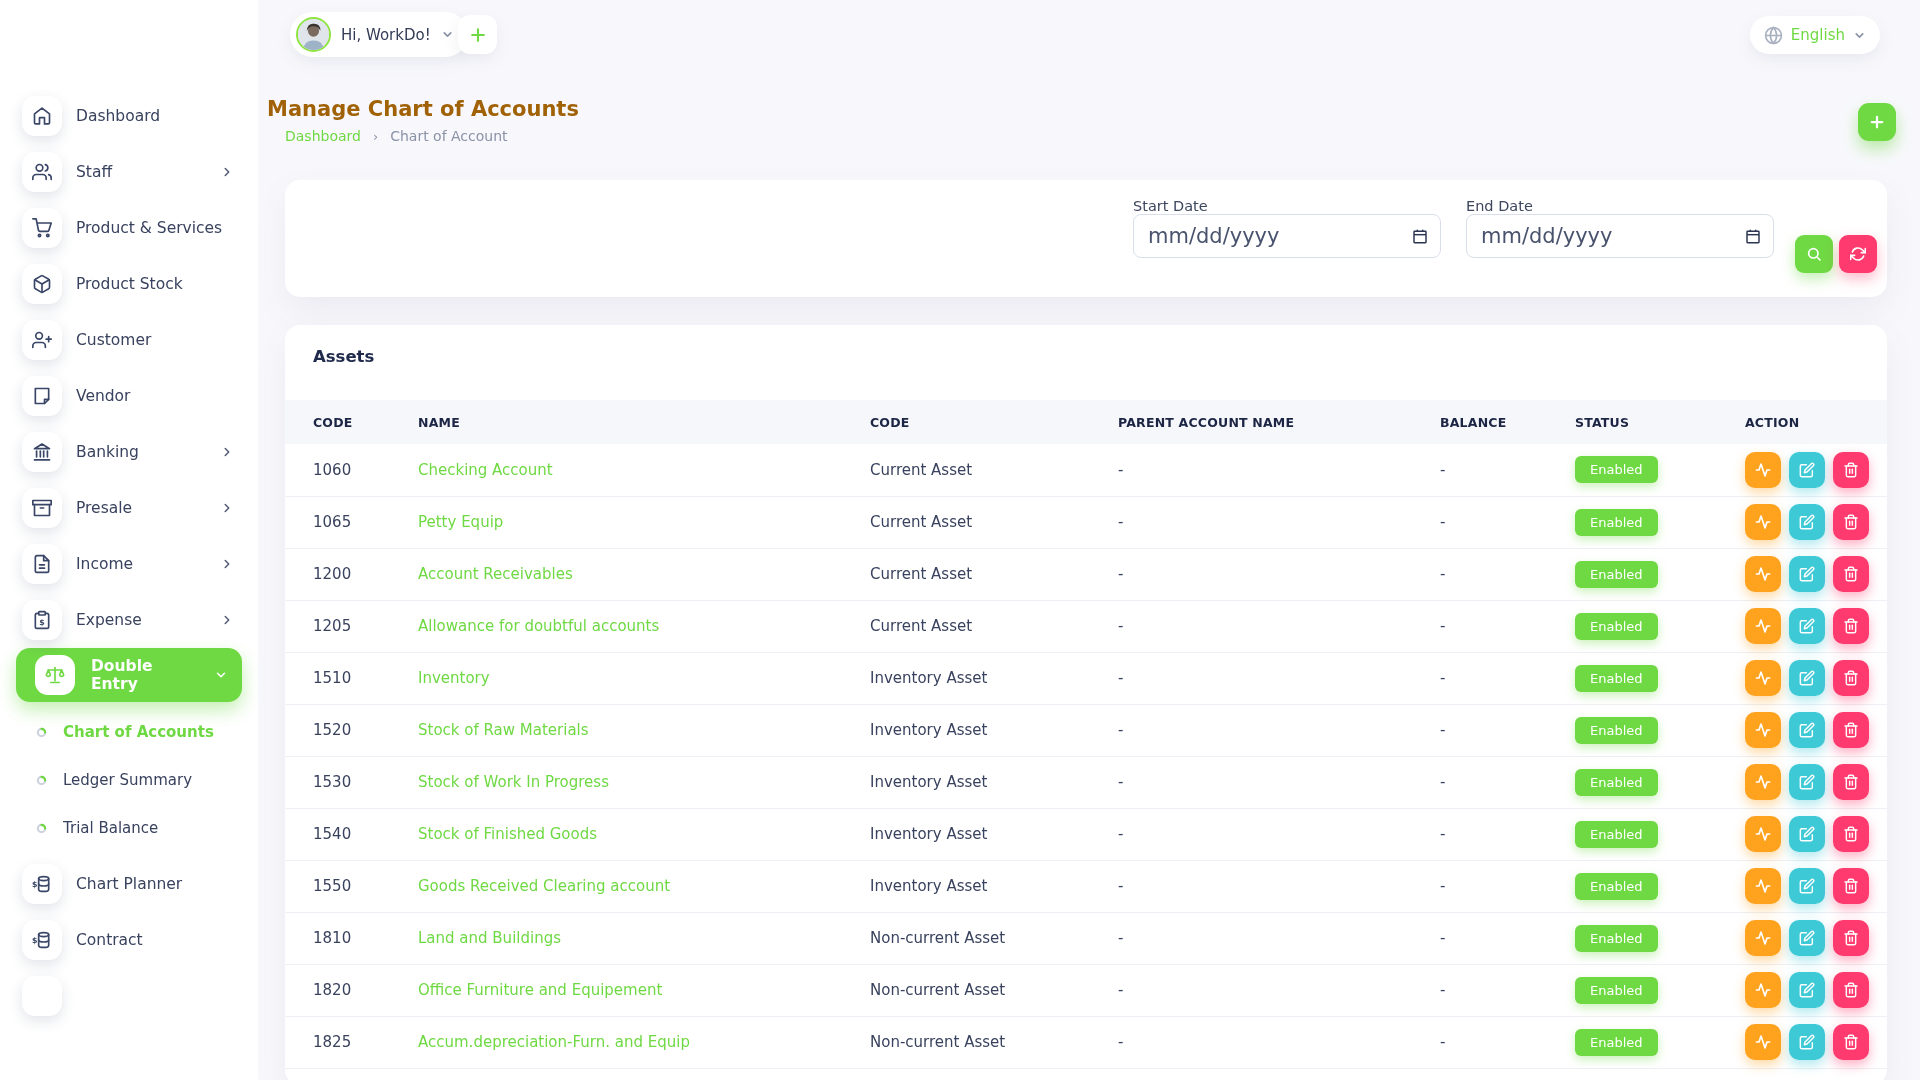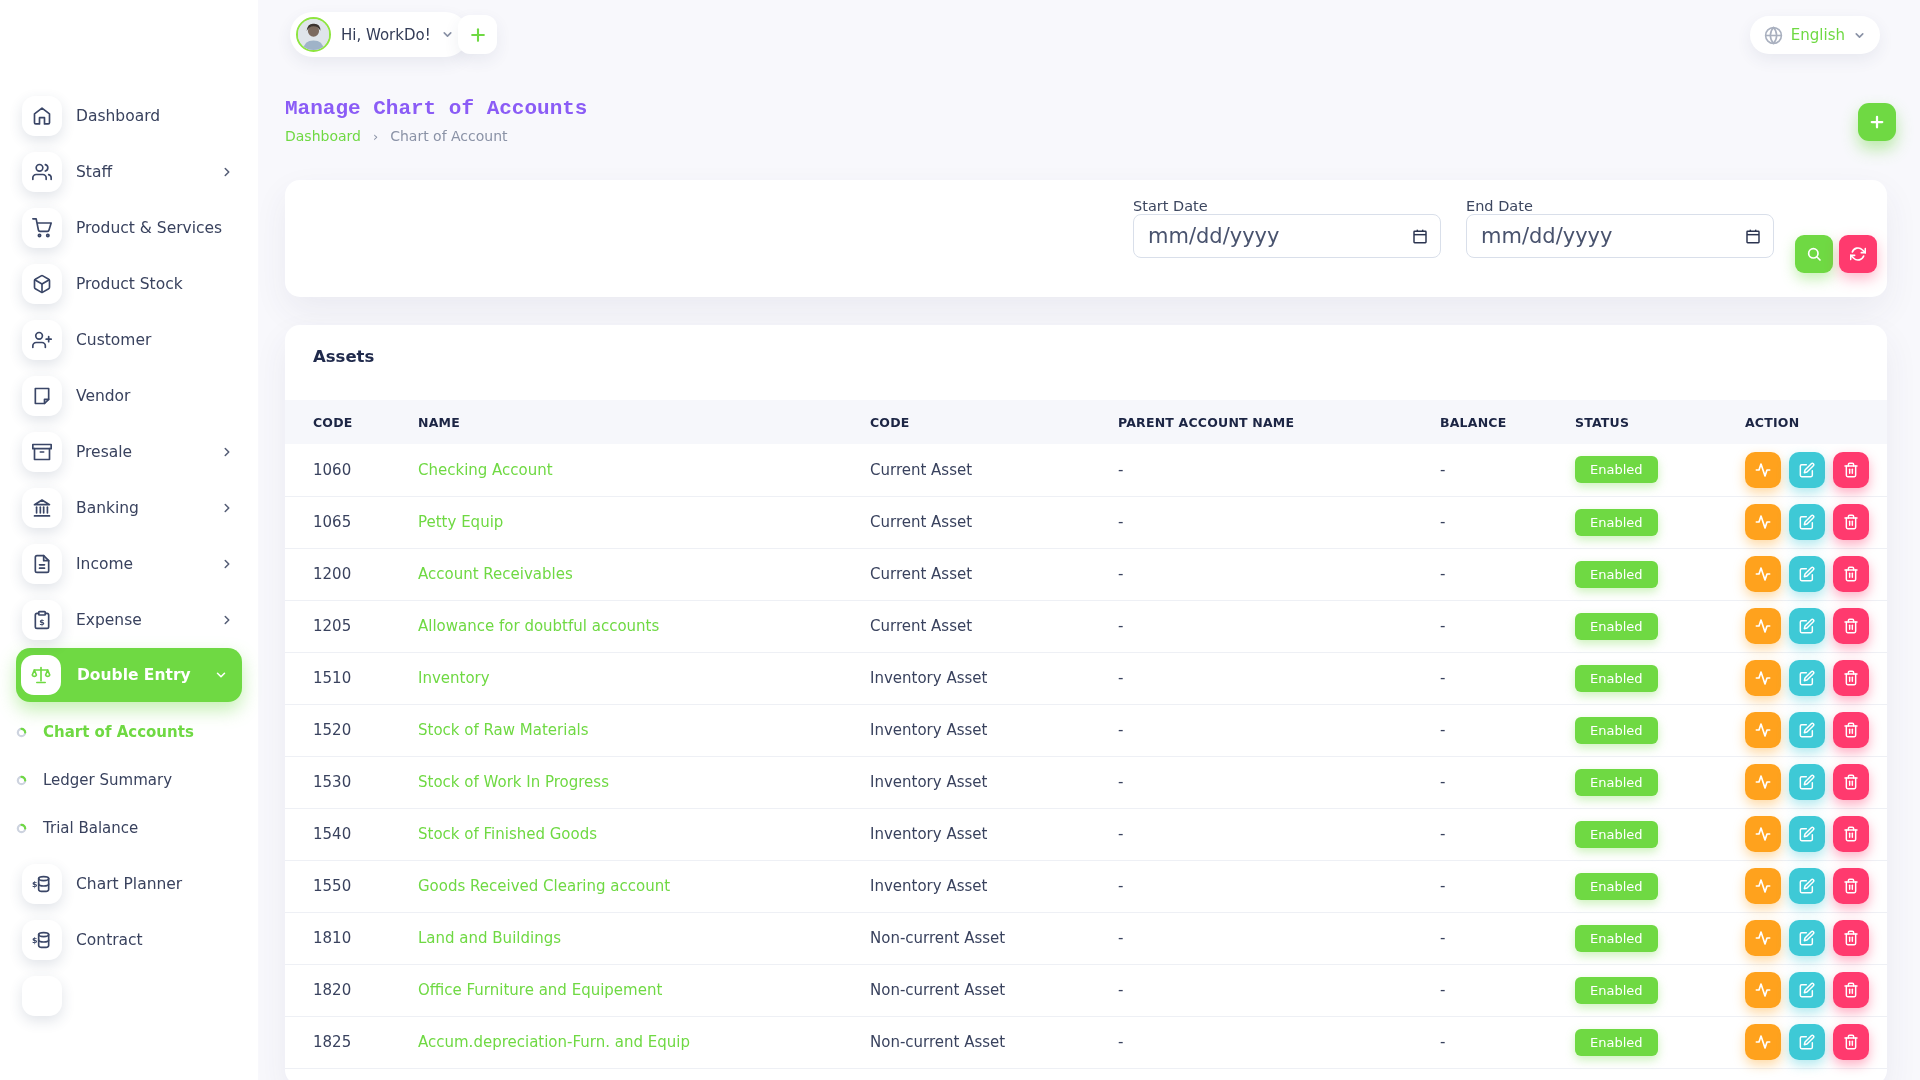--- a/index.html
+++ b/index.html
@@ -30,29 +30,29 @@
     width:40px; height:40px; border-radius:13px; background:#fff; flex:0 0 40px;
     display:flex; align-items:center; justify-content:center; color:#3a4667;
     box-shadow:0 5px 14px rgba(45,62,100,.14);
   }
   .icon-box svg { width:20px; height:20px; }
   .nav-label { font-size:15.5px; color:#39425e; font-weight:500; }
   .chev { margin-left:auto; margin-right:24px; color:#555e76; }
   .chev svg { width:14px; height:14px; }
 
   .nav-item.active {
-    margin:0 16px; padding-left:5px; height:54px; border-radius:14px; gap:16px;
+    margin:0 16px; padding-left:19px; height:54px; border-radius:14px; gap:16px;
     background:#6fd943; box-shadow:0 8px 18px rgba(111,217,67,.4);
   }
   .nav-item.active .icon-box { box-shadow:none; color:#6fd943; }
   .nav-item.active .nav-label { color:#fff; font-weight:bold; }
   .nav-item.active .chev { color:#fff; margin-right:14px; }
 
   .subnav { margin-top:6px; }
-  .subitem { display:flex; align-items:center; height:48px; padding-left:16px; gap:16px; cursor:pointer; }
+  .subitem { display:flex; align-items:center; height:48px; padding-left:36px; gap:16px; cursor:pointer; }
   .subitem .nav-label { font-size:15px; }
   .subitem.active .nav-label { color:#6fd943; font-weight:bold; }
   .bullet { width:11px; height:11px; flex:0 0 11px; }
   .bottom-gap { height:4px; }
 
   
   .user-pill {
     position:absolute; left:290px; top:12px; height:45px; border-radius:24px;
     background:#fff; box-shadow:0 6px 16px rgba(45,62,100,.08);
     display:flex; align-items:center; padding:0 14px 0 6px; gap:10px; cursor:pointer; z-index:3;
@@ -69,21 +69,21 @@
   .add-mini-btn svg { width:20px; height:20px; }
   .lang-pill {
     position:absolute; right:40px; top:16px; height:38px; border-radius:20px;
     background:#fff; box-shadow:0 6px 16px rgba(45,62,100,.08);
     display:flex; align-items:center; padding:0 14px; gap:8px; cursor:pointer; z-index:3;
   }
   .globe { color:#a9b0bf; } .globe svg { width:19px; height:19px; }
   .lang-label { font-size:15px; color:#6fd943; }
 
   
-  .page-title { position:absolute; left:285px; top:97px; font-size:21px; font-weight:bold; color:#8b5cf6;font-family:Liberation Mono, monospace; }
+  .page-title { position:absolute; left:267px; top:97px; font-size:21px; font-weight:bold; color:#a16207; }
   .breadcrumb { position:absolute; left:285px; top:128px; font-size:14px; display:flex; gap:12px; align-items:center; }
   .crumb-home { color:#6fd943; cursor:pointer; }
   .crumb-sep { color:#8a92a6; font-size:13px; }
   .crumb-current { color:#8a92a6; }
   .add-btn {
     position:absolute; left:1858px; top:103px; width:38px; height:38px; border-radius:11px;
     background:#6fd943; border:none; cursor:pointer; color:#fff;
     display:flex; align-items:center; justify-content:center;
     box-shadow:0 8px 16px rgba(111,217,67,.45); z-index:3;
   }
@@ -202,44 +202,44 @@
           <svg viewBox="0 0 24 24" fill="none" stroke="currentColor" stroke-width="2" stroke-linecap="round" stroke-linejoin="round">
             <path d="M4 3h16v13l-5 5H4z"></path>
             <path d="M15 21v-5h5"></path>
           </svg>
         </span>
         <span class="nav-label">Vendor</span>
       </div>
       <div class="nav-item">
         <span class="icon-box">
           <svg viewBox="0 0 24 24" fill="none" stroke="currentColor" stroke-width="2" stroke-linecap="round" stroke-linejoin="round">
-            <polyline points="21 8 21 21 3 21 3 8"></polyline>
-            <rect x="1" y="3" width="22" height="5"></rect>
-            <line x1="10" y1="12" x2="14" y2="12"></line>
-          </svg>
-        </span>
-        <span class="nav-label">Presale</span>
-        <span class="chev">
-          <svg viewBox="0 0 24 24" fill="none" stroke="currentColor" stroke-width="2.6" stroke-linecap="round" stroke-linejoin="round">
-            <polyline points="9 18 15 12 9 6"></polyline>
-          </svg>
-        </span>
-      </div>
-      <div class="nav-item">
-        <span class="icon-box">
-          <svg viewBox="0 0 24 24" fill="none" stroke="currentColor" stroke-width="2" stroke-linecap="round" stroke-linejoin="round">
             <line x1="3" y1="21.5" x2="21" y2="21.5"></line>
             <line x1="5.5" y1="18" x2="5.5" y2="11"></line>
             <line x1="10" y1="18" x2="10" y2="11"></line>
             <line x1="14" y1="18" x2="14" y2="11"></line>
             <line x1="18.5" y1="18" x2="18.5" y2="11"></line>
             <path d="M3 8 12 2.5 21 8z"></path>
           </svg>
         </span>
         <span class="nav-label">Banking</span>
+        <span class="chev">
+          <svg viewBox="0 0 24 24" fill="none" stroke="currentColor" stroke-width="2.6" stroke-linecap="round" stroke-linejoin="round">
+            <polyline points="9 18 15 12 9 6"></polyline>
+          </svg>
+        </span>
+      </div>
+      <div class="nav-item">
+        <span class="icon-box">
+          <svg viewBox="0 0 24 24" fill="none" stroke="currentColor" stroke-width="2" stroke-linecap="round" stroke-linejoin="round">
+            <polyline points="21 8 21 21 3 21 3 8"></polyline>
+            <rect x="1" y="3" width="22" height="5"></rect>
+            <line x1="10" y1="12" x2="14" y2="12"></line>
+          </svg>
+        </span>
+        <span class="nav-label">Presale</span>
         <span class="chev">
           <svg viewBox="0 0 24 24" fill="none" stroke="currentColor" stroke-width="2.6" stroke-linecap="round" stroke-linejoin="round">
             <polyline points="9 18 15 12 9 6"></polyline>
           </svg>
         </span>
       </div>
       <div class="nav-item">
         <span class="icon-box">
           <svg viewBox="0 0 24 24" fill="none" stroke="currentColor" stroke-width="2" stroke-linecap="round" stroke-linejoin="round">
             <path d="M14 2H6a2 2 0 0 0-2 2v16a2 2 0 0 0 2 2h12a2 2 0 0 0 2-2V8z"></path>

